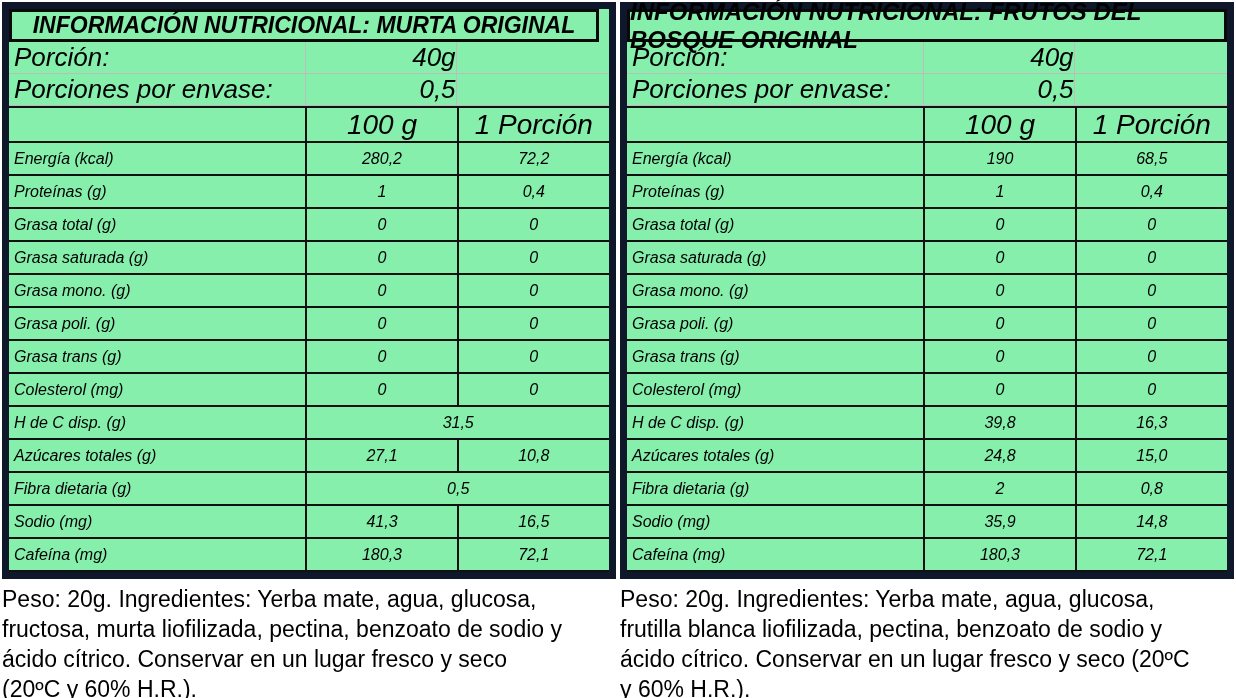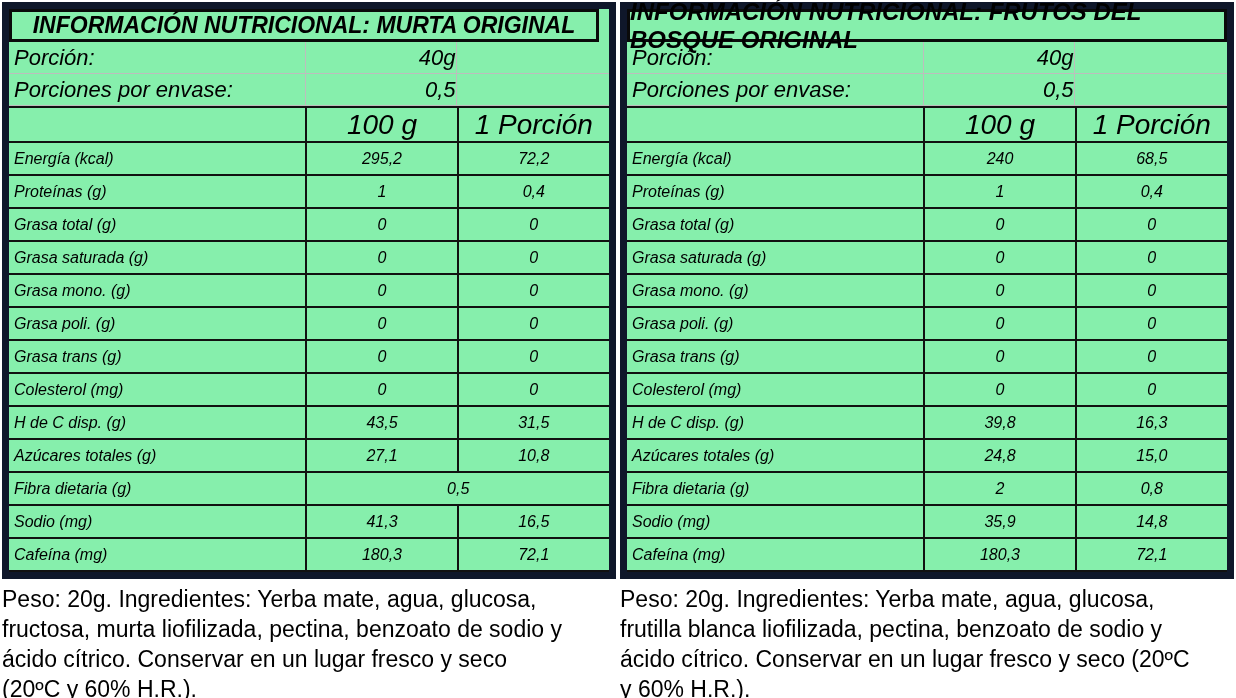--- a/index.html
+++ b/index.html
@@ -26,21 +26,21 @@
     letter-spacing: 0px;
   }
   .title-lg { font-size: 23px; }
   .title-sm { font-size: 24px; }
   .notch { margin-right: 10px; }
 
   .prow {
     display: flex; box-sizing: border-box;
     height: 32px; align-items: center;
     border-bottom: 1px solid #bdbdbd;
-    font-size: 22px;
+    font-size: 26px;
   }
   .prow .c1 { width: 49.4%; box-sizing: border-box; padding-left: 5px; }
   .prow .c2 {
     width: 25.2%; box-sizing: border-box; text-align: right; padding-right: 0;
     border-left: 1px solid #bdbdbd; border-right: 1px solid #bdbdbd;
     align-self: stretch; display: flex; align-items: center; justify-content: flex-end;
   }
   .prow .c3 { flex: 1; align-self: stretch; }
 
   .hrow {
@@ -102,21 +102,21 @@
       <div class="hrow">
         <div class="c1"></div>
         <div class="c2">100 g</div>
         <div class="c3">1 Porción</div>
       </div>
 
       <div>
 
           <div class="drow">
             <div class="c1">Energía (kcal)</div>
-            <div class="c2">295,2</div>
+            <div class="c2">280,2</div>
             <div class="c3">72,2</div>
           </div>
 
           <div class="drow">
             <div class="c1">Proteínas (g)</div>
             <div class="c2">1</div>
             <div class="c3">0,4</div>
           </div>
 
           <div class="drow">
@@ -150,21 +150,20 @@
           </div>
 
           <div class="drow">
             <div class="c1">Colesterol (mg)</div>
             <div class="c2">0</div>
             <div class="c3">0</div>
           </div>
 
           <div class="drow">
             <div class="c1">H de C disp. (g)</div>
-            <div class="c2">43,5</div>
             <div class="c3">31,5</div>
           </div>
 
           <div class="drow">
             <div class="c1">Azúcares totales (g)</div>
             <div class="c2">27,1</div>
             <div class="c3">10,8</div>
           </div>
 
           <div class="drow">
@@ -210,21 +209,21 @@
       <div class="hrow">
         <div class="c1"></div>
         <div class="c2">100 g</div>
         <div class="c3">1 Porción</div>
       </div>
 
       <div>
 
           <div class="drow">
             <div class="c1">Energía (kcal)</div>
-            <div class="c2">240</div>
+            <div class="c2">190</div>
             <div class="c3">68,5</div>
           </div>
 
           <div class="drow">
             <div class="c1">Proteínas (g)</div>
             <div class="c2">1</div>
             <div class="c3">0,4</div>
           </div>
 
           <div class="drow">

